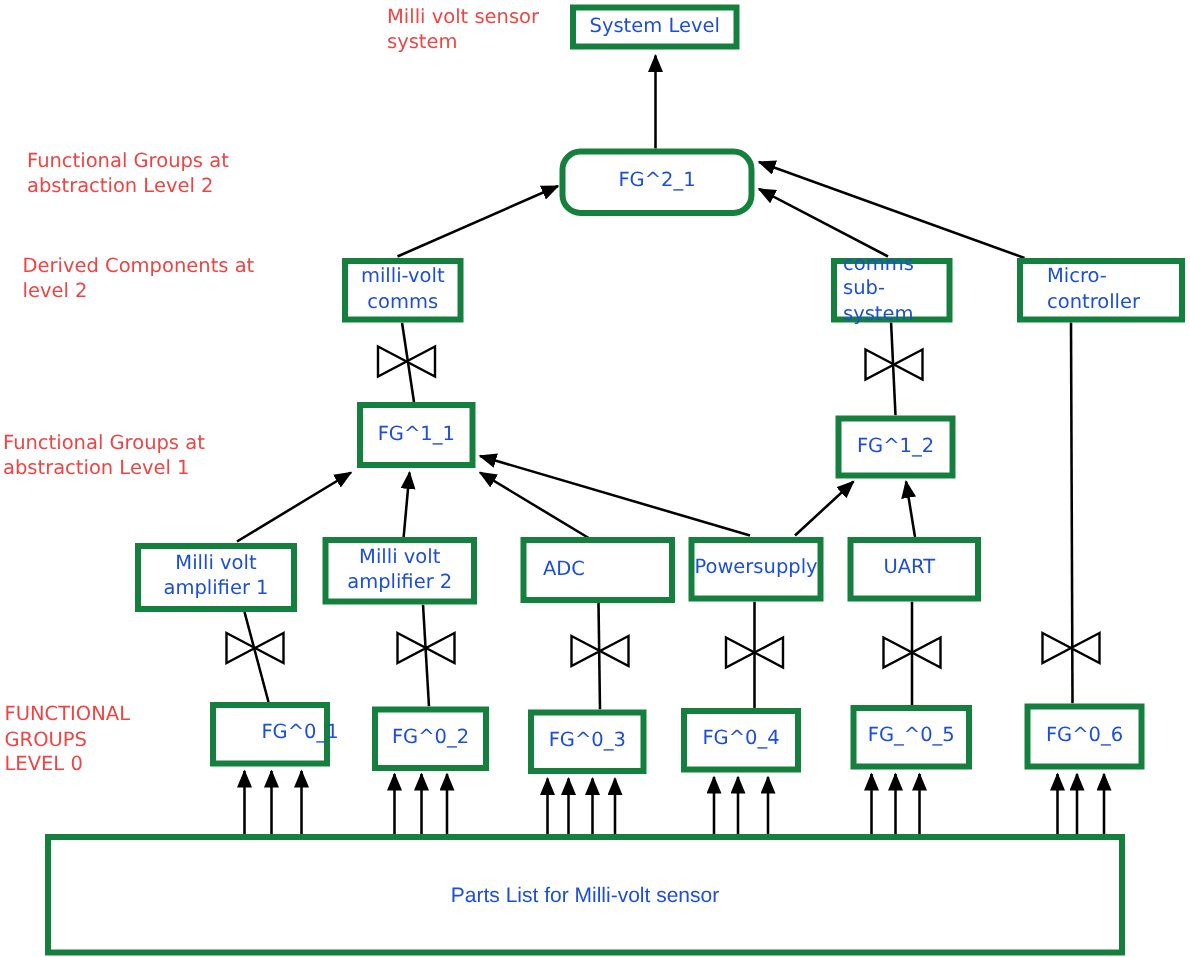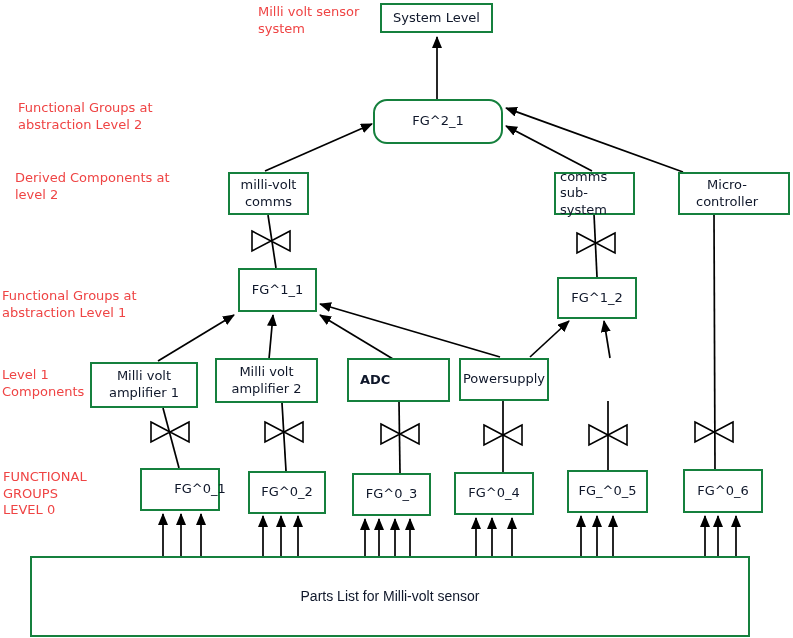--- a/index.html
+++ b/index.html
@@ -2,23 +2,23 @@
 <html><head>
 <meta charset="utf-8">
 <style>
   html,body{margin:0;padding:0;background:#ffffff;}
   #stage{
     position:relative;width:793px;height:638px;background:#ffffff;
     font-family:"DejaVu Sans",sans-serif;color:#1a1a1a;overflow:hidden;
   }
   #wires{position:absolute;left:0;top:0;width:793px;height:638px;}
   .box{
-    position:absolute;box-sizing:border-box;border:2px solid #15803d;background:#fff;
+    position:absolute;box-sizing:border-box;border:4px solid #15803d;background:#fff;
     display:flex;align-items:center;justify-content:center;text-align:center;
-    font-size:13px;line-height:1.28;white-space:pre-line;color:#0f172a;
+    font-size:13px;line-height:1.28;white-space:pre-line;color:#1d4ed8;
   }
   .box.alignleft{justify-content:flex-start;text-align:left;}
   .rowlabel{
     position:absolute;font-size:13px;line-height:1.27;white-space:pre-line;color:#ef4444;
   }
   .partsbox{font-family:"Liberation Sans",sans-serif;font-size:14px;}
 </style>
 </head>
 <body>
 
@@ -90,42 +90,41 @@
   </svg>
 
   <div class="rowlabel" style="left:258px;top:4px;">Milli volt sensor
 system</div>
   <div class="rowlabel" style="left:18px;top:100px;">Functional Groups at
 abstraction Level 2</div>
   <div class="rowlabel" style="left:15px;top:170px;">Derived Components at
 level 2</div>
   <div class="rowlabel" style="left:2px;top:288px;">Functional Groups at
 abstraction Level 1</div>
-  <div class="rowlabel" style="left:2px;top:367px;">Level  1
-Components</div>
   <div class="rowlabel" style="left:3px;top:469px;">FUNCTIONAL
  GROUPS
  LEVEL 0</div>
 
   <div class="box" style="left:380px;top:3px;width:113px;height:30px;">System Level</div>
   <div class="box" style="left:373px;top:99px;width:130px;height:45px;border-radius:14px;">FG^2_1</div>
   <div class="box" style="left:228px;top:172px;width:81px;height:43px;">milli-volt
 comms</div>
   <div class="box alignleft" style="left:554px;top:172px;width:81px;height:43px;padding-left:4px;">comms
 sub-system</div>
-  <div class="box alignleft" style="left:678px;top:172px;width:112px;height:43px;padding-left:16px;text-align:center;">Micro-
+  <div class="box alignleft" style="left:678px;top:172px;width:112px;height:43px;padding-left:16px;">Micro-
 controller</div>
   <div class="box" style="left:238px;top:268px;width:79px;height:44px;">FG^1_1</div>
   <div class="box" style="left:557px;top:277px;width:80px;height:42px;">FG^1_2</div>
   <div class="box" style="left:90px;top:362px;width:108px;height:46px;">Milli volt
 amplifier 1</div>
   <div class="box" style="left:215px;top:358px;width:103px;height:45px;">Milli volt
 amplifier 2</div>
-  <div class="box alignleft" style="left:347px;top:358px;width:103px;height:44px;padding-left:11px;font-weight:bold;">ADC</div>
+  <div class="box alignleft" style="left:347px;top:358px;width:103px;height:44px;padding-left:11px;">ADC</div>
   <div class="box" style="left:459px;top:358px;width:90px;height:43px;">Powersupply</div>
+  <div class="box alignleft" style="left:565px;top:358px;width:89px;height:43px;padding-left:20px;">UART</div>
   <div class="box" style="left:140px;top:468px;width:80px;height:43px;padding-left:40px;">FG^0_1</div>
   <div class="box" style="left:248px;top:471px;width:78px;height:43px;">FG^0_2</div>
   <div class="box" style="left:352px;top:473px;width:79px;height:43px;">FG^0_3</div>
   <div class="box" style="left:454px;top:472px;width:80px;height:43px;">FG^0_4</div>
   <div class="box" style="left:567px;top:470px;width:81px;height:43px;">FG_^0_5</div>
   <div class="box" style="left:683px;top:469px;width:80px;height:44px;">FG^0_6</div>
   <div class="box partsbox" style="left:30px;top:556px;width:720px;height:81px;">Parts List for Milli-volt sensor</div>
 
 </div>
 

